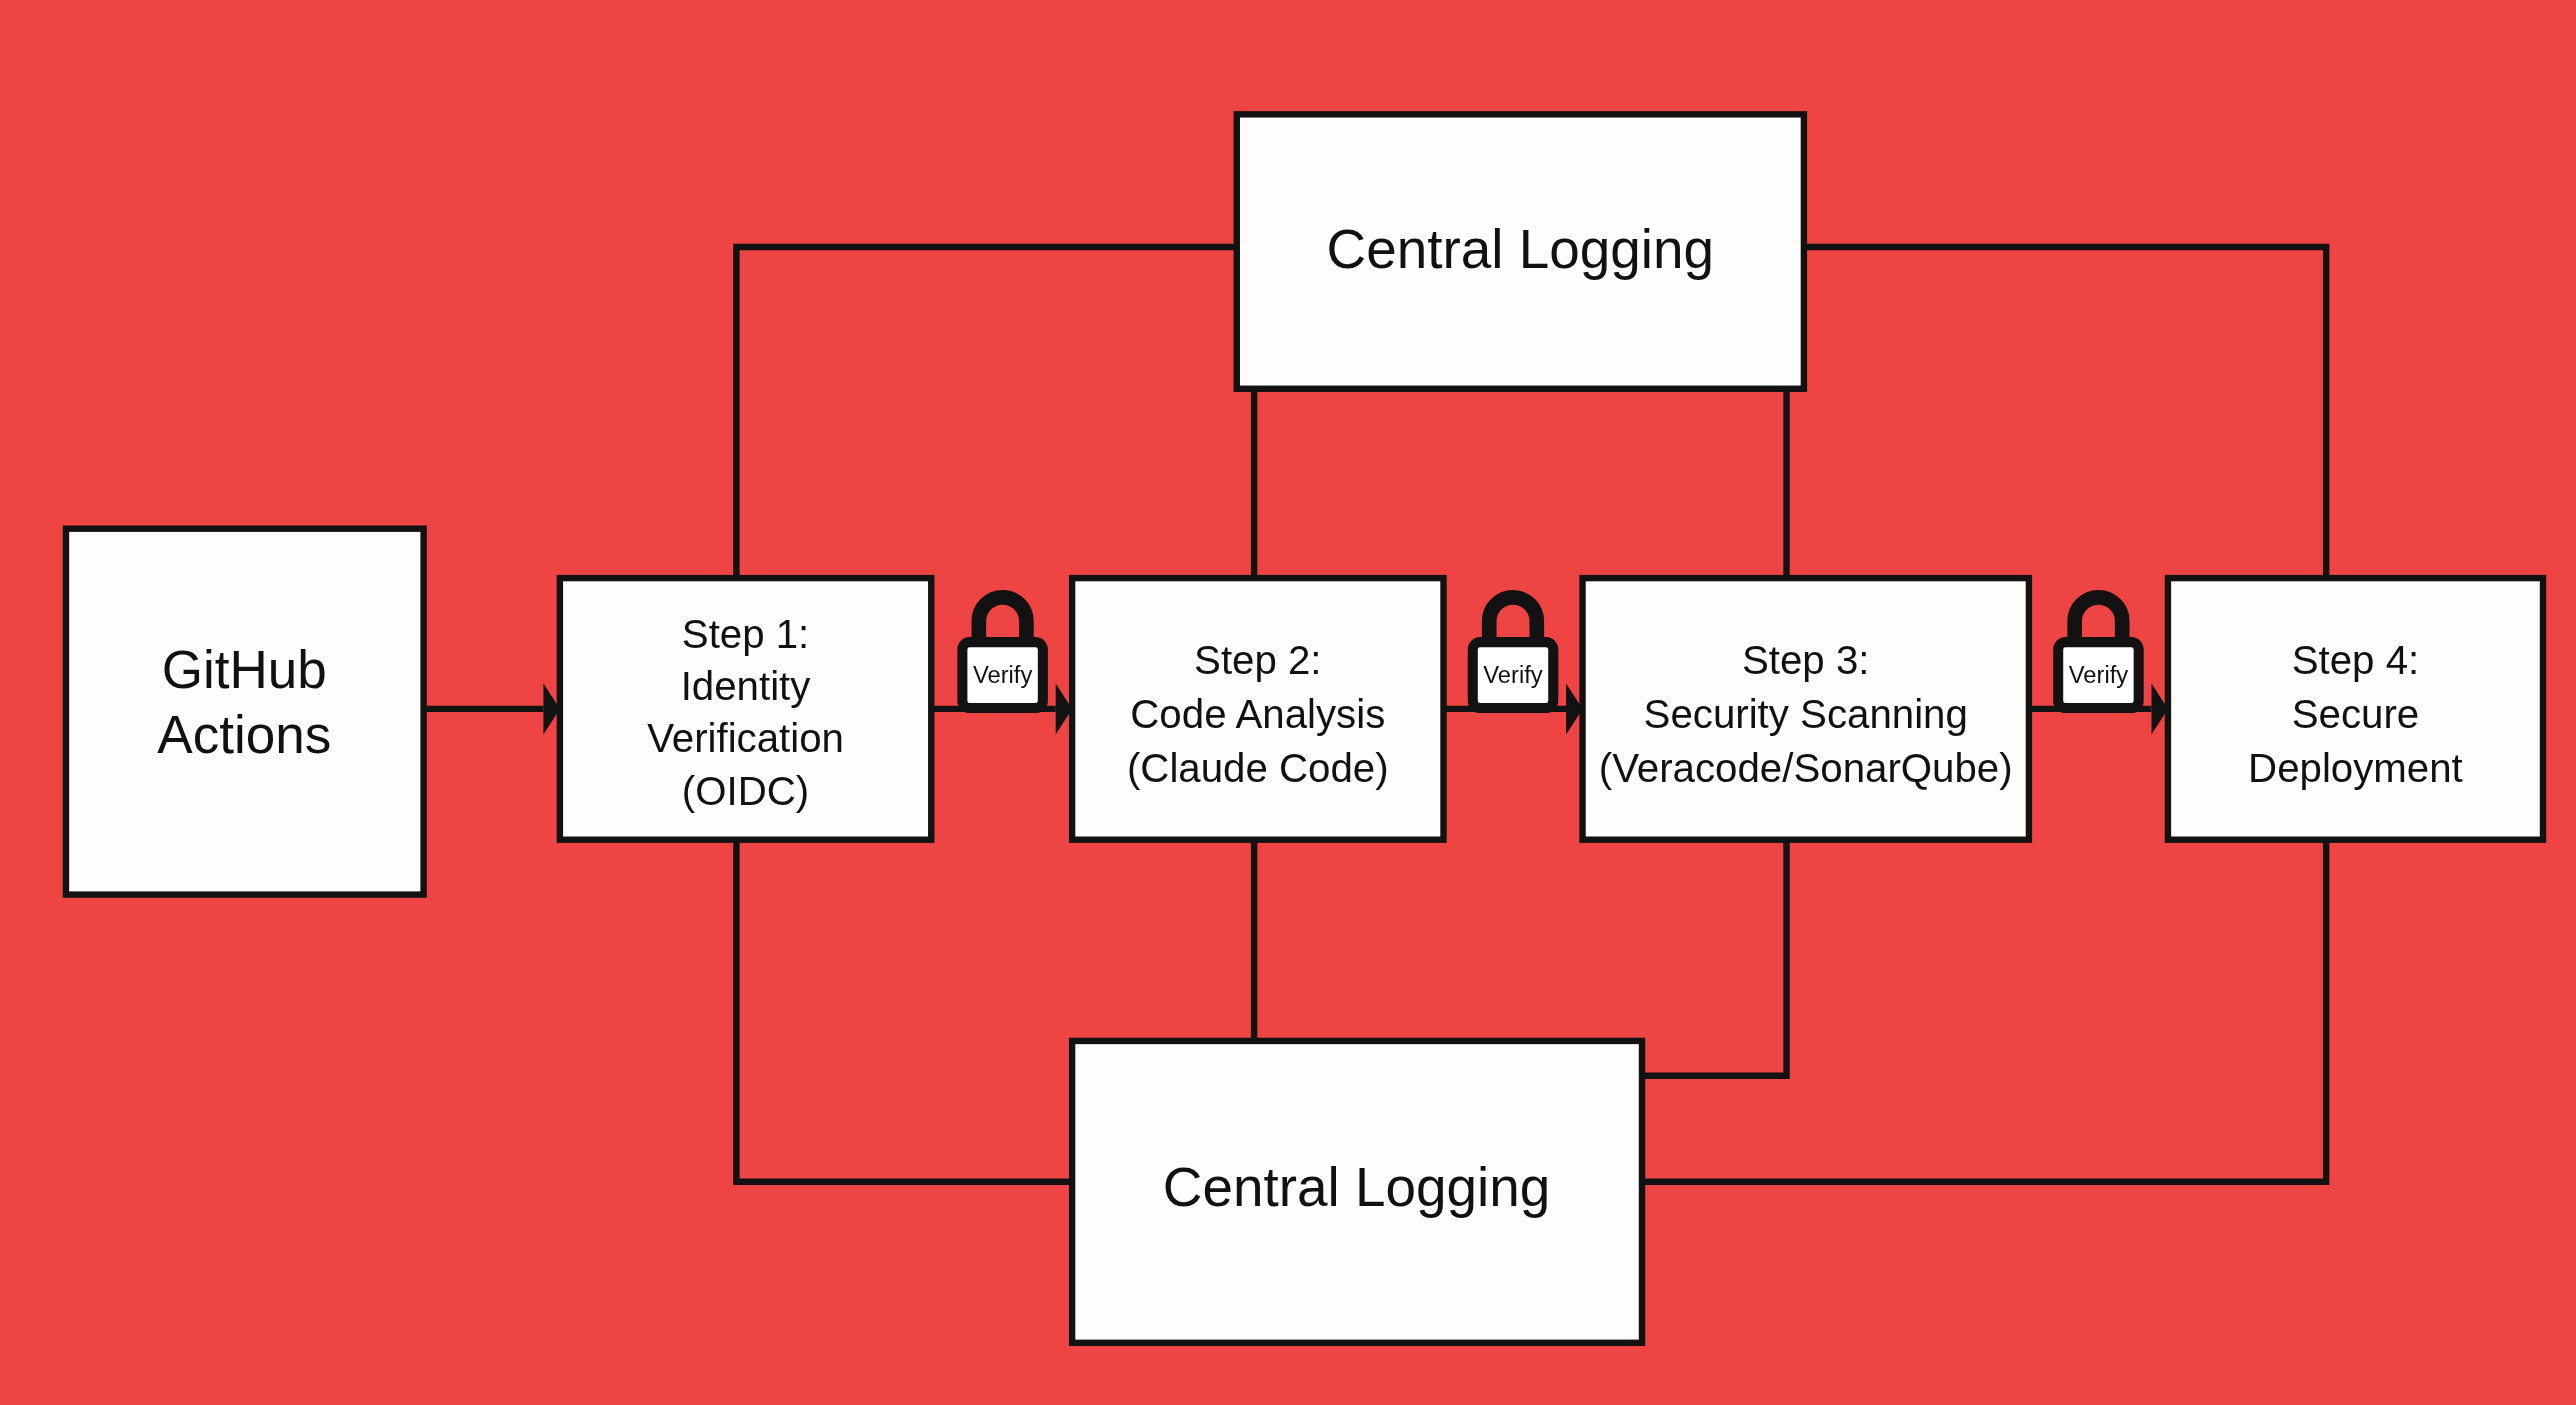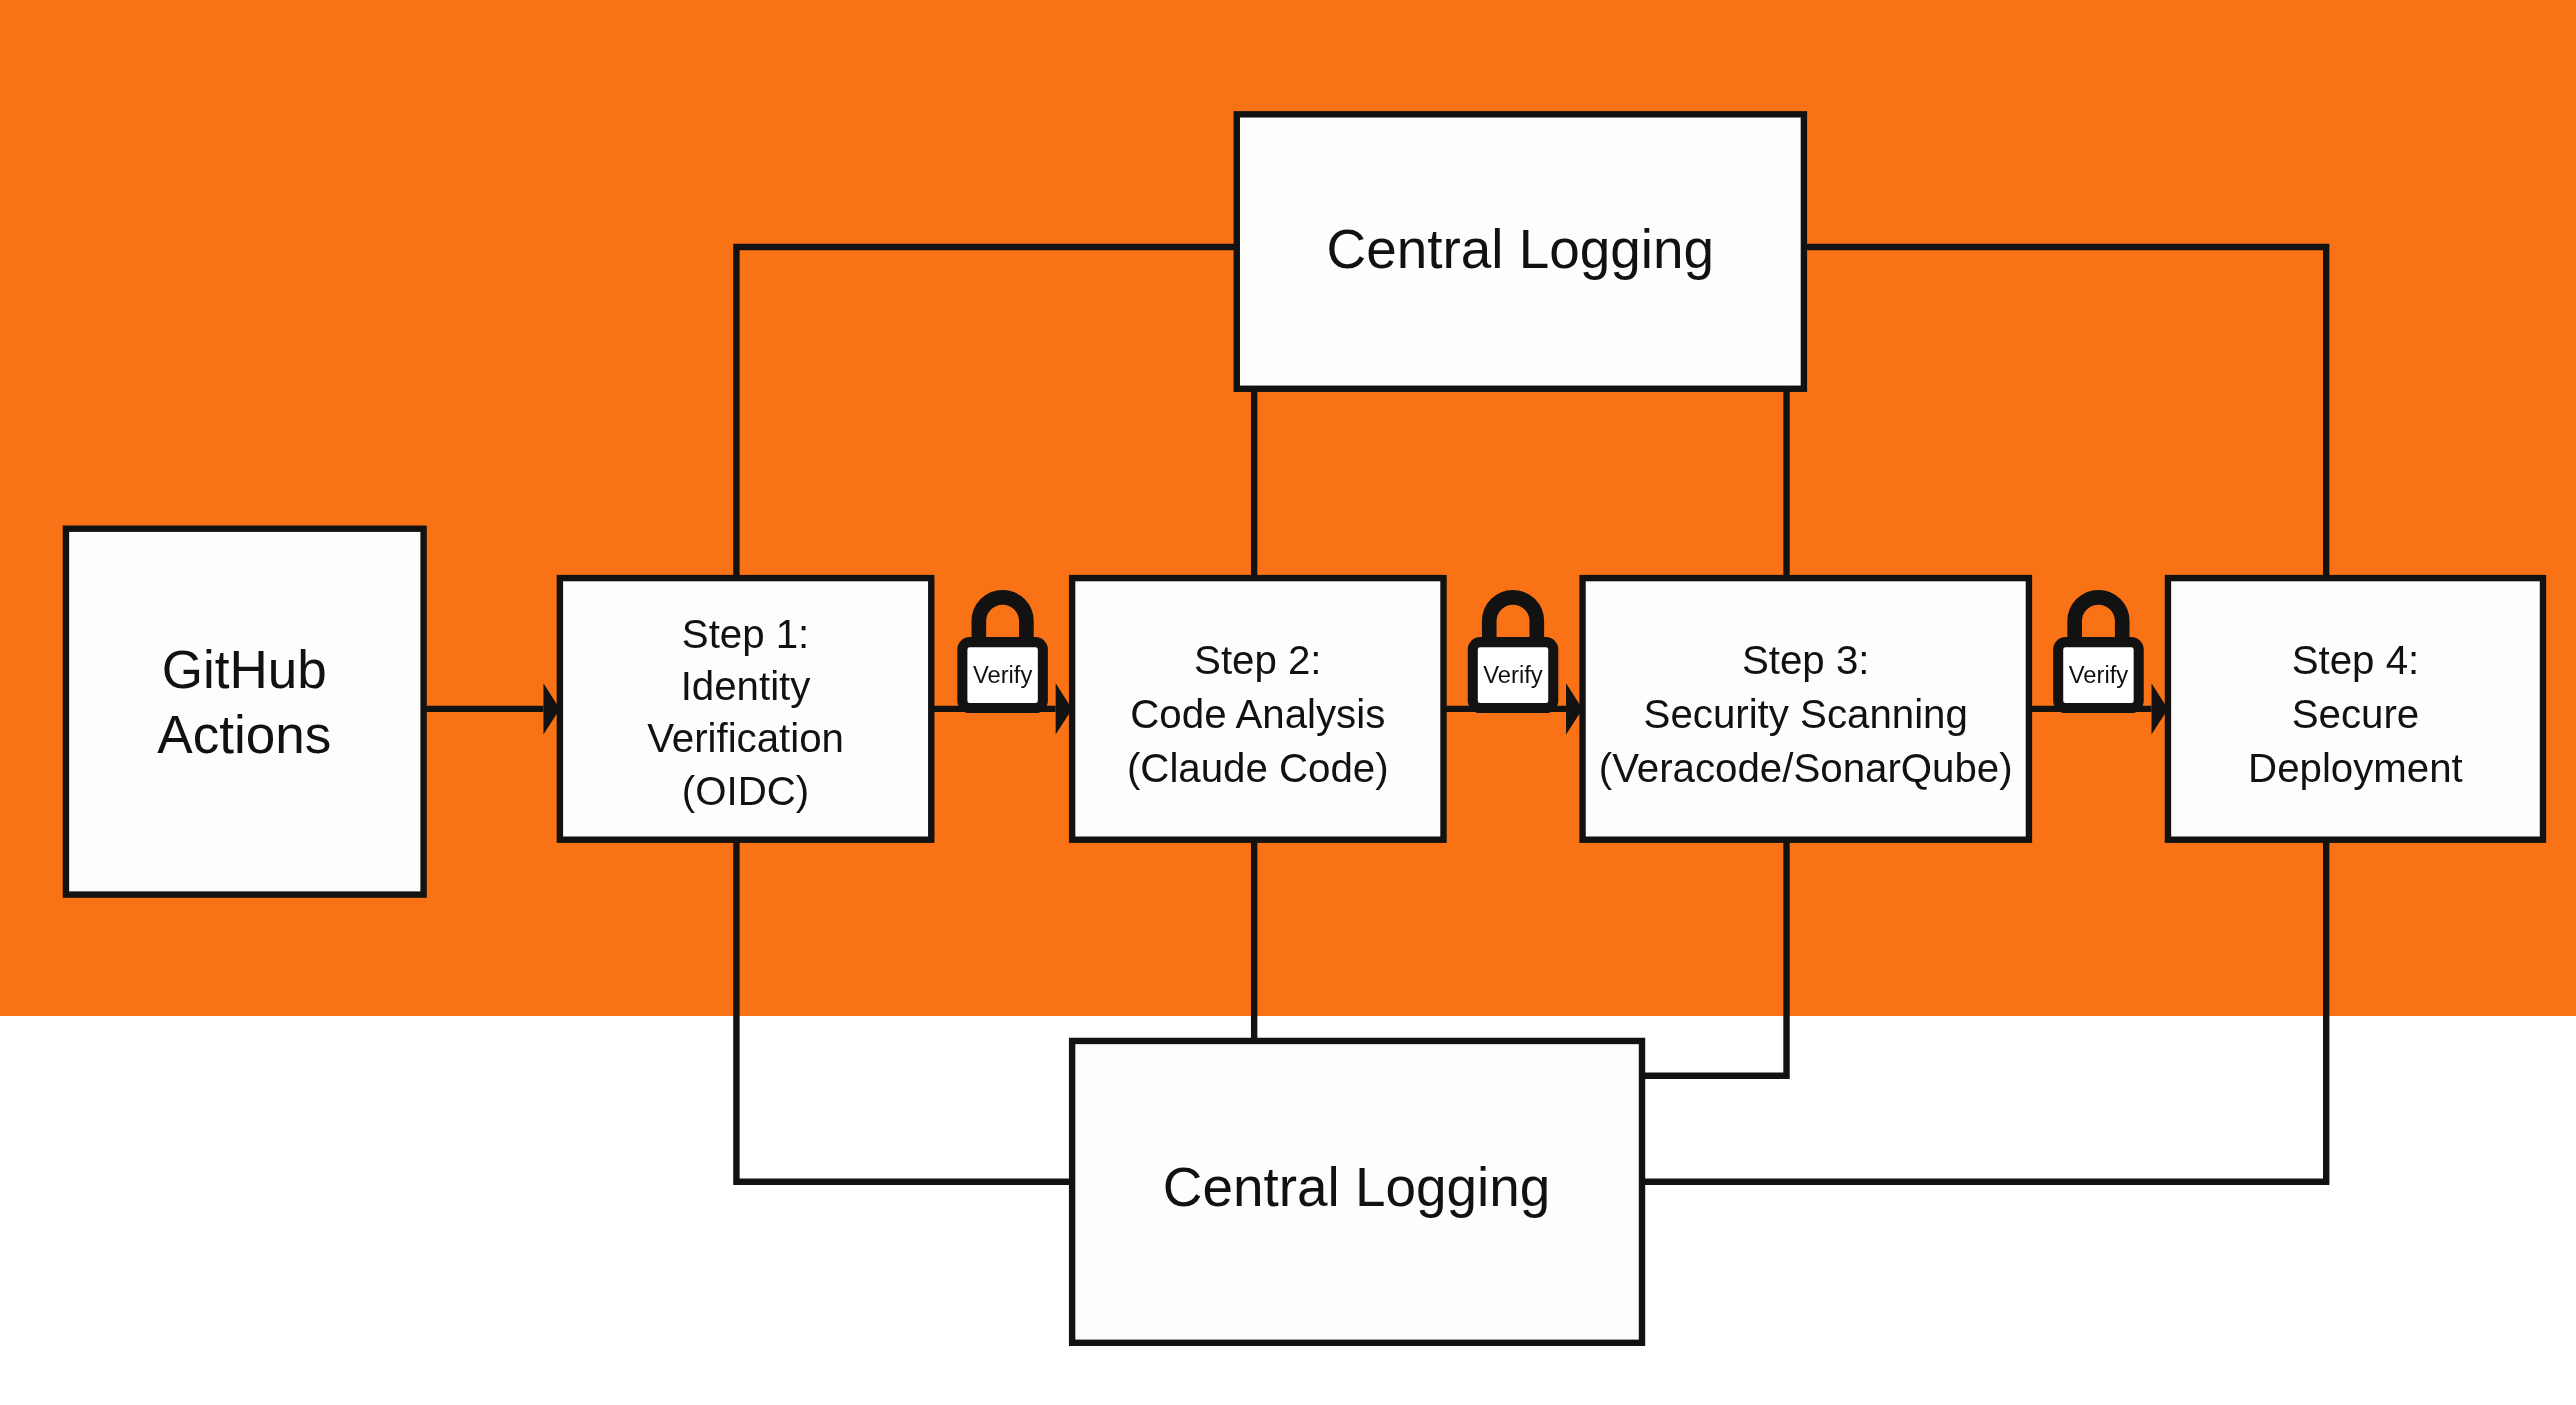--- a/index.html
+++ b/index.html
@@ -1,18 +1,18 @@
 <!DOCTYPE html>
 <html style="font-size:14.6px"><head>
 <meta charset="utf-8">
 <style>
   html,body{margin:0;padding:0;background:#ffffff;}
   body{width:2576px;height:1405px;overflow:hidden;
        font-family:"Liberation Sans","DejaVu Sans",sans-serif;}
-  #stage{position:relative;width:2576px;height:1016px;background:#f97316;}
+  #stage{position:relative;width:2576px;height:1405px;background:#ef4444;}
   svg#diagram{position:absolute;left:0;top:0;width:2576px;height:1405px;display:block;}
   .boxrect{fill:#fdfdfb;stroke:#121212;stroke-width:7;}
   .lockbody{fill:#ffffff;stroke:#121212;stroke-width:11;}
   .lockshackle{fill:none;stroke:#121212;stroke-width:16;}
   .conn{fill:none;stroke:#121212;stroke-width:7;stroke-linecap:butt;}
   .arrowhead{fill:#121212;}
   .nodetext{fill:#111111;font-family:"Liberation Sans","DejaVu Sans",sans-serif;
             text-anchor:middle;dominant-baseline:middle;}
   .t-big{font-size:58px;}
   .t-log{font-size:60px;}

